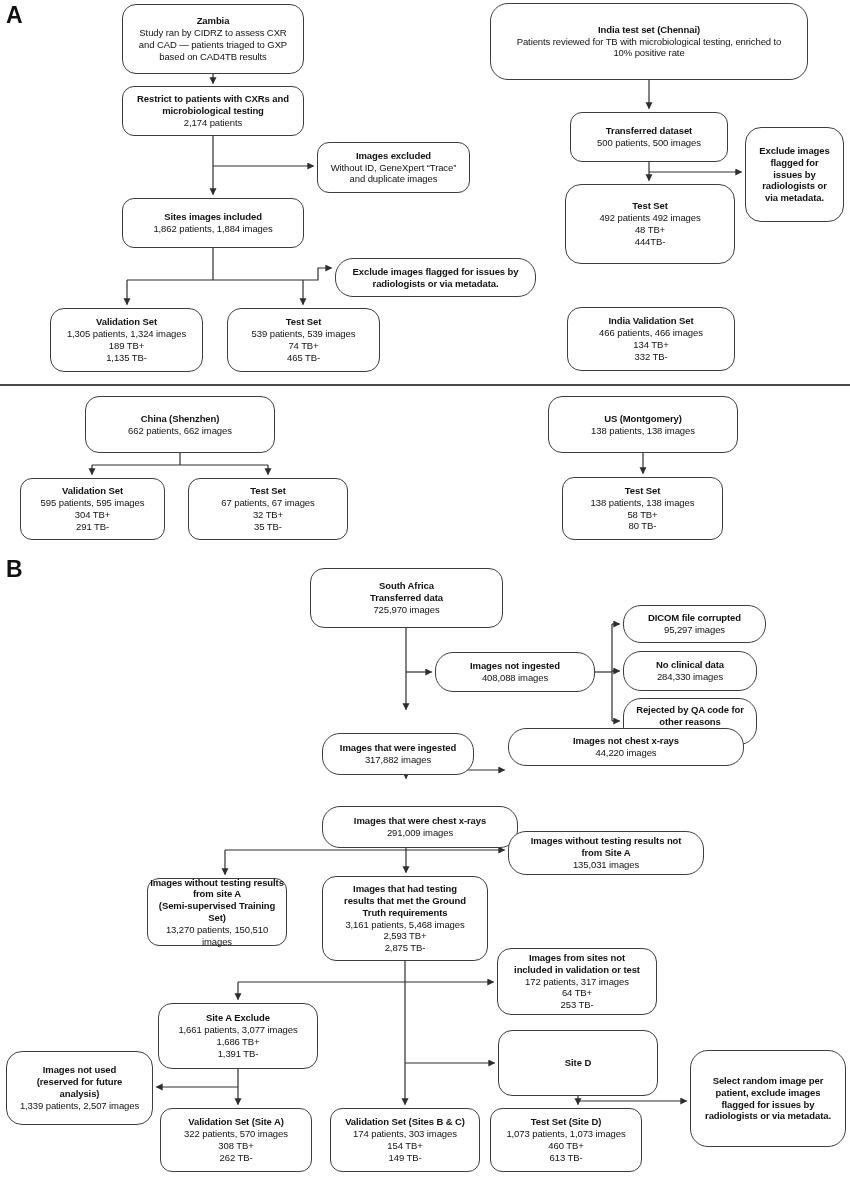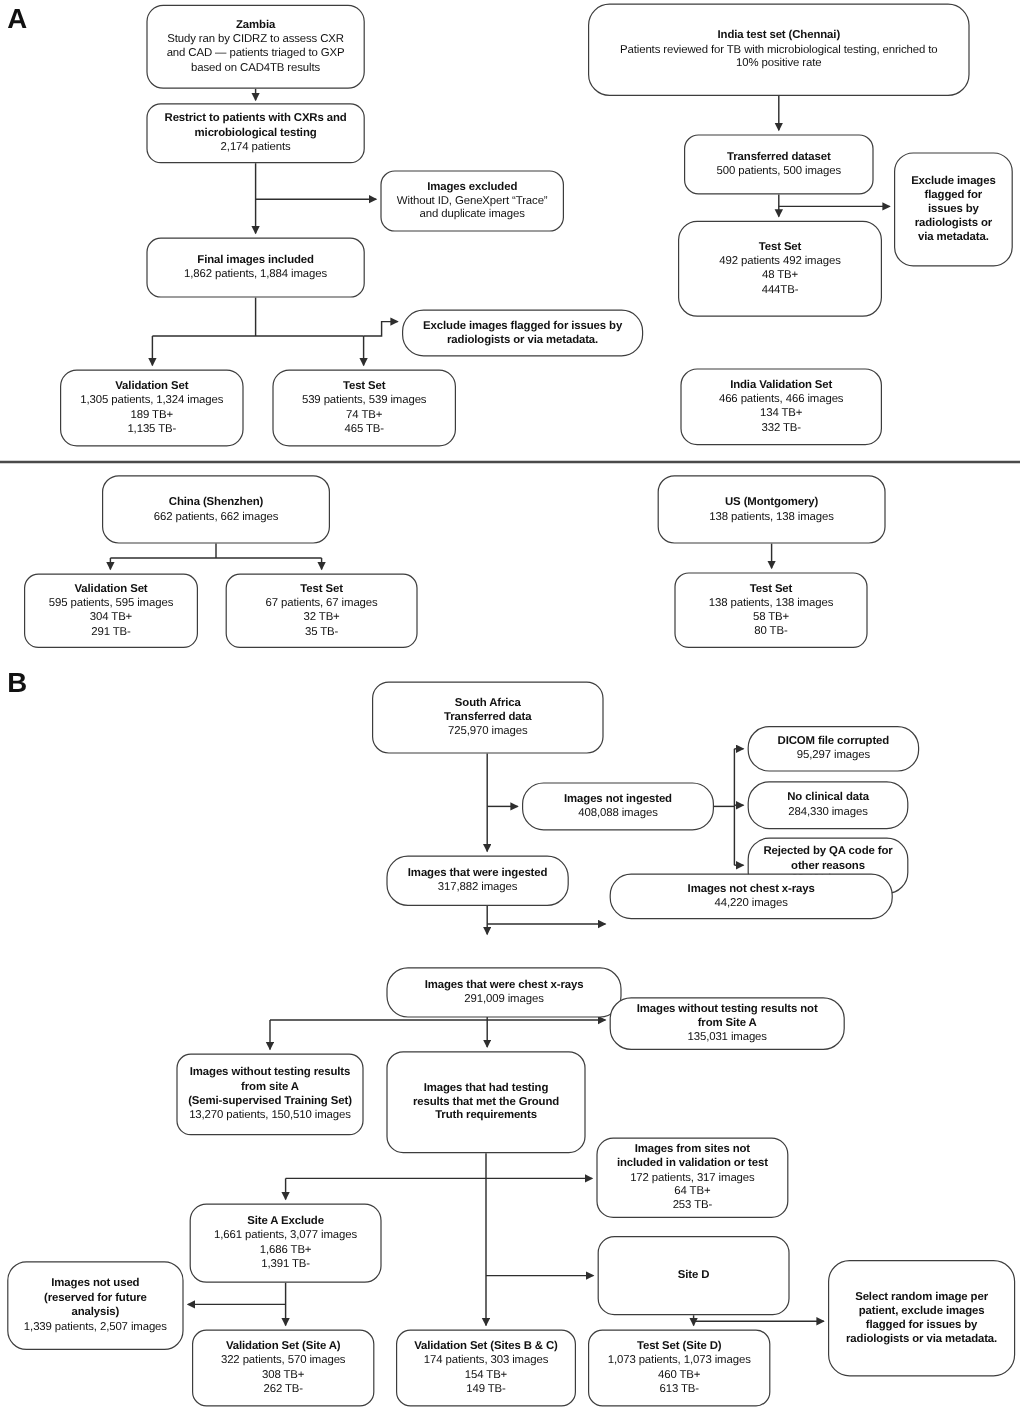--- a/index.html
+++ b/index.html
@@ -91,21 +91,21 @@
     <div class="t">Restrict to patients with CXRs and
 microbiological testing</div>
     <div class="d">2,174 patients</div>
   </div>
   <div class="node" style="left:317px;top:142px;width:153px;height:51px">
     <div class="t">Images excluded</div>
     <div class="d">Without ID, GeneXpert “Trace”
 and duplicate images</div>
   </div>
   <div class="node" style="left:122px;top:198px;width:182px;height:50px">
-    <div class="t">Final images included</div>
+    <div class="t">Sites images included</div>
     <div class="d">1,862 patients, 1,884 images</div>
   </div>
   <div class="node r10" style="left:335px;top:258px;width:201px;height:39px">
     <div class="t">Exclude images flagged for issues by
 radiologists or via metadata.</div>
   </div>
   <div class="node r14" style="left:50px;top:308px;width:153px;height:64px">
     <div class="t">Validation Set</div>
     <div class="d">1,305 patients, 1,324 images
 189 TB+
@@ -189,47 +189,50 @@
   </div>
   <div class="node r10" style="left:623px;top:651px;width:134px;height:40px">
     <div class="t">No clinical data</div>
     <div class="d">284,330 images</div>
   </div>
   <div class="node r10" style="left:623px;top:698px;width:134px;height:47px">
     <div class="t">Rejected by QA code for
 other reasons</div>
     <div class="d">28,461 images</div>
   </div>
-  <div class="node r10" style="left:322px;top:713px;width:152px;height:42px">
+  <div class="node r10" style="left:322px;top:733px;width:152px;height:42px">
     <div class="t">Images that were ingested</div>
     <div class="d">317,882 images</div>
   </div>
   <div class="node r10" style="left:508px;top:728px;width:236px;height:38px">
     <div class="t">Images not chest x-rays</div>
     <div class="d">44,220 images</div>
   </div>
   <div class="node r10" style="left:322px;top:806px;width:196px;height:42px">
     <div class="t">Images that were chest x-rays</div>
     <div class="d">291,009 images</div>
   </div>
   <div class="node r10" style="left:508px;top:831px;width:196px;height:44px">
     <div class="t">Images without testing results not
 from Site A</div>
     <div class="d">135,031 images</div>
   </div>
-  <div class="node" style="left:147px;top:878px;width:156px;height:68px">
+  <div class="node" style="left:147px;top:878px;width:140px;height:68px">
     <div class="t">Images without testing results
 from site A
 (Semi-supervised Training Set)</div>
     <div class="d">13,270 patients, 150,510 images</div>
   </div>
   <div class="node r14" style="left:322px;top:876px;width:166px;height:85px">
     <div class="t">Images that had testing
 results that met the Ground
 Truth requirements</div>
+    <div class="d">3,161 patients, 5,468 images
+2,593 TB+
+2,875 TB-</div>
   </div>
   <div class="node r14" style="left:497px;top:948px;width:160px;height:67px">
     <div class="t">Images from sites not
 included in validation or test</div>
     <div class="d">172 patients, 317 images
 64 TB+
 253 TB-</div>
   </div>
   <div class="node r14" style="left:158px;top:1003px;width:160px;height:66px">
     <div class="t">Site A Exclude</div>

